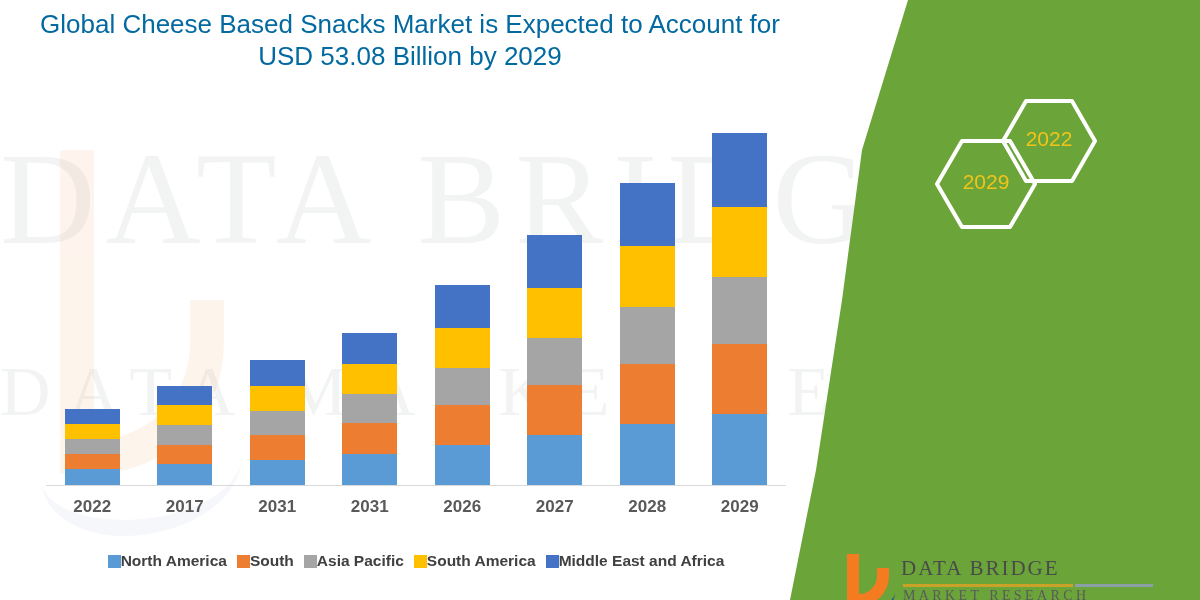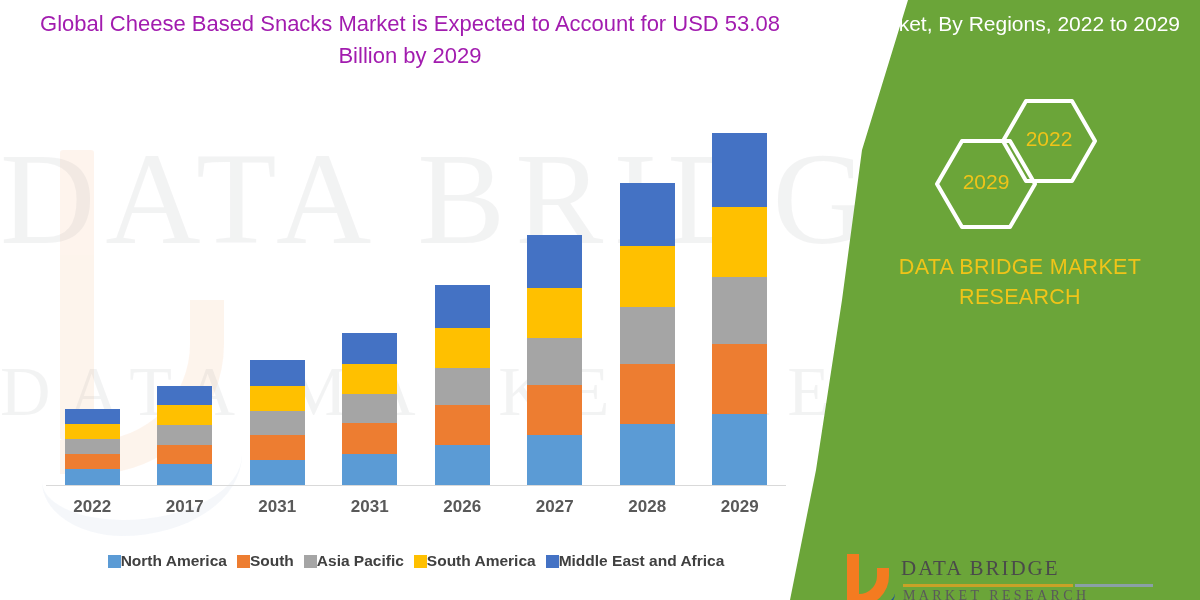--- a/index.html
+++ b/index.html
@@ -35,22 +35,22 @@
     font-family:"Liberation Serif", serif;
     color:#8d8f93;opacity:.10;letter-spacing:10px;white-space:nowrap;
     font-weight:400;
   }
   .wm-text.l1{top:122px;font-size:132px;}
   .wm-text.l2{top:352px;font-size:70px;letter-spacing:18px;}
 
   
   .chart-title{
     position:absolute;left:40px;top:8px;width:740px;
-    text-align:center;color:#a21caf;
-    font-size:22px;line-height:32px;font-weight:400;
+    text-align:center;color:#0369a1;
+    font-size:26px;line-height:32px;font-weight:400;
   }
 
   
   .plot{
     position:absolute;left:46px;top:110px;width:740px;height:376px;
   }
   .baseline{
     position:absolute;left:0;bottom:0;width:740px;height:1px;background:#d9d9d9;
   }
   .bars{
@@ -259,38 +259,36 @@
         </div>
         <div class="legend-item">
           <span class="legend-swatch" style="background: rgb(68, 114, 196);"></span>
           <span class="legend-label">Middle East and Africa</span>
         </div>
       </div>
   </div>
 
   <div class="green-panel"></div>
 
-  <div class="green-title">Market, By Regions, 2022 to 2029</div>
 
   <div class="hex-wrap">
     <div class="hex hex-2022">
       <svg width="98" height="86" viewBox="0 0 98 86">
         <polygon points="26,3 72,3 95,43 72,83 26,83 3,43" fill="none" stroke="#ffffff" stroke-width="4" stroke-linejoin="round"></polygon>
       </svg>
       <div class="hex-label">2022</div>
     </div>
     <div class="hex hex-2029">
       <svg width="104" height="92" viewBox="0 0 104 92">
         <polygon points="28,3 76,3 101,46 76,89 28,89 3,46" fill="none" stroke="#ffffff" stroke-width="4" stroke-linejoin="round"></polygon>
       </svg>
       <div class="hex-label">2029</div>
     </div>
   </div>
 
-  <div class="brand">DATA BRIDGE MARKET RESEARCH</div>
 
   <div class="logo">
     <div class="logo-mark">
       <div class="lm-stem"></div>
       <div class="lm-arc"></div>
       <div class="lm-swoosh"></div>
     </div>
     <div class="logo-text">DATA BRIDGE</div>
     <div class="logo-rule"></div>
     <div class="logo-rule2"></div>

